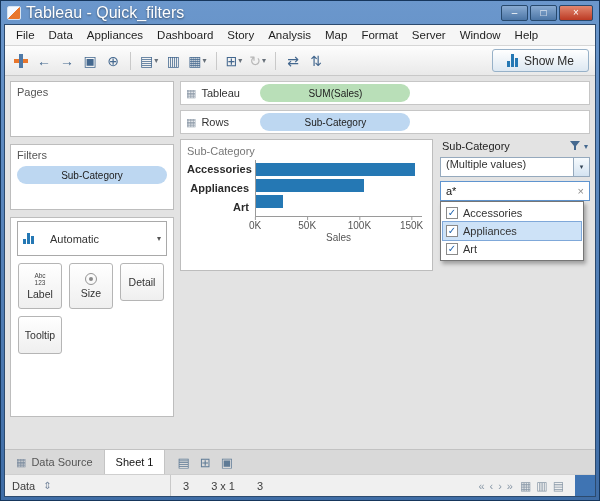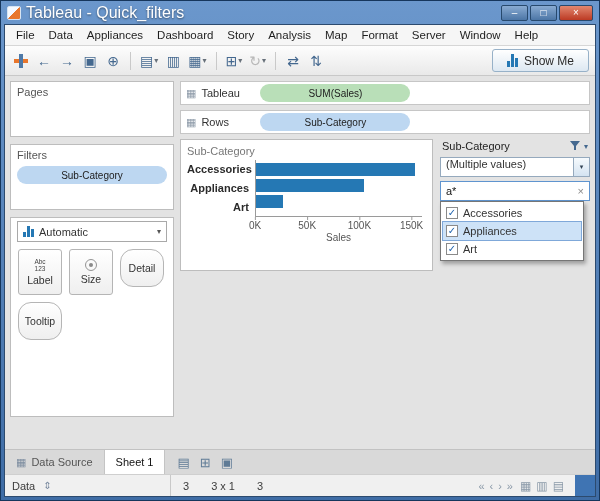--- a/index.html
+++ b/index.html
@@ -57,33 +57,33 @@
   .pages-card { height:56px; }
   .filters-card { height:66px; }
   .marks-card { height:200px; }
 
   .pill { height:18px; border-radius:9px; display:flex; align-items:center; justify-content:center;
     font-size:10px; color:#222; cursor:default; }
   .pill.blue { background:#bdd7f1; }
   .pill.green { background:#b9dfb8; }
   .filters-card .pill { margin:3px 6px; }
 
-  .marks-dropdown { margin:3px 6px 7px; border:1px solid #a9a9a9; background:#fff; height:21px;
-    display:flex; align-items:center; padding:0 5px; gap:5px; }
+  .marks-dropdown { margin:3px 6px 7px; border:1px solid #a9a9a9; background:#fff; height:35px;
+    display:flex; align-items:center; padding:0 5px; gap:16px; }
   .mini-bars { display:flex; align-items:flex-end; gap:1px; height:11px; }
   .mini-bars i { display:block; width:3px; background:#2578b4; }
   .mini-bars i:nth-child(1){height:5px;} .mini-bars i:nth-child(2){height:11px;} .mini-bars i:nth-child(3){height:8px;}
   .dd-caret { margin-left:auto; font-size:8px; color:#555; }
   .dd-caret::before { content:"\25BE"; }
 
   .marks-buttons { display:flex; flex-wrap:wrap; gap:7px; padding:0 7px; }
   .mark-btn { width:44px; height:46px; border:1px solid #b5b5b5; border-radius:3px;
     background:linear-gradient(#ffffff,#efefef); display:flex; flex-direction:column;
     align-items:center; justify-content:center; gap:2px; font-size:10.5px; color:#333; }
-  .mark-btn.textonly { height:38px;border-radius:13px; }
+  .mark-btn.textonly { height:38px; }
   .color-dot { width:13px; height:13px; border-radius:50%;
     background:linear-gradient(135deg,#e8762c 0 50%, #5a7fae 50% 100%); }
   .size-icon { width:12px; height:12px; border:1px solid #949494; border-radius:50%; position:relative; }
   .size-icon::after { content:""; position:absolute; left:3px; top:3px; width:4px; height:4px;
     border-radius:50%; background:#8a8a8a; }
   .label-icon { font-size:6.5px; line-height:7px; color:#444; text-align:center; }
 
   
   .main-col { flex:1; display:flex; flex-direction:column; gap:5px; min-width:0; }
   .shelf { height:24px; background:#fff; border:1px solid #c6c6c6; display:flex;

